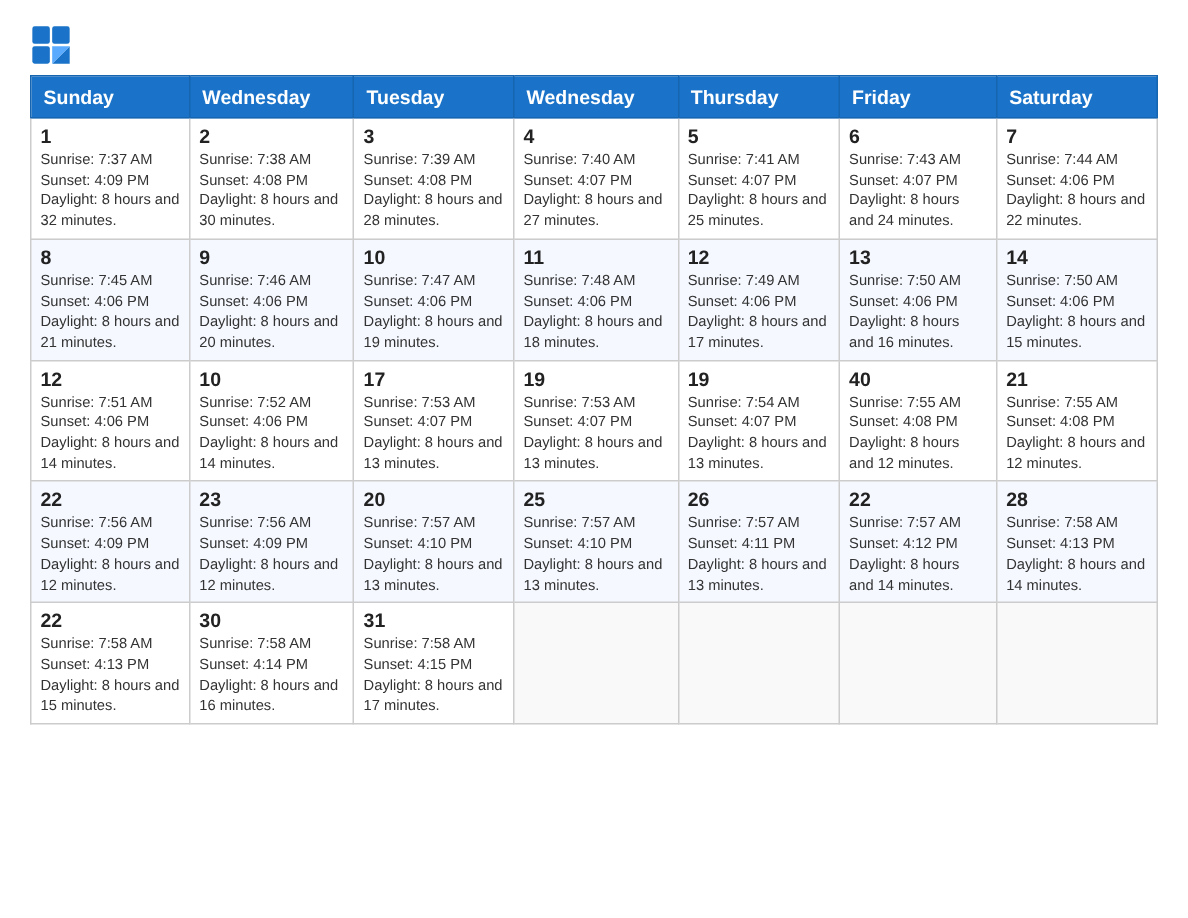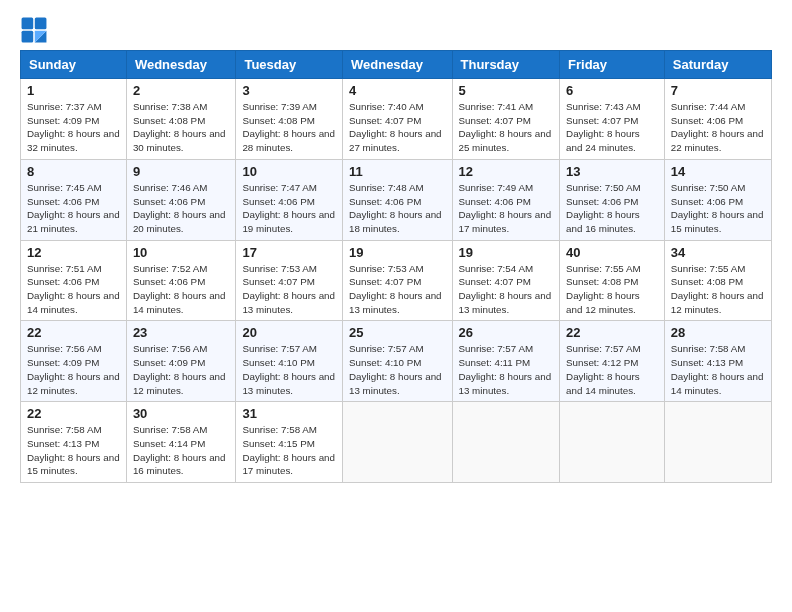--- a/index.html
+++ b/index.html
@@ -210,21 +210,21 @@
           </td>
           <td>
             <div class="day-num">19</div>
             <div class="day-detail">Sunrise: 7:54 AM<br>Sunset: 4:07 PM<br>Daylight: 8 hours and 13 minutes.</div>
           </td>
           <td>
             <div class="day-num">40</div>
             <div class="day-detail">Sunrise: 7:55 AM<br>Sunset: 4:08 PM<br>Daylight: 8 hours and 12 minutes.</div>
           </td>
           <td>
-            <div class="day-num">34</div>
+            <div class="day-num">21</div>
             <div class="day-detail">Sunrise: 7:55 AM<br>Sunset: 4:08 PM<br>Daylight: 8 hours and 12 minutes.</div>
           </td>
         </tr>
         <tr>
           <td>
             <div class="day-num">22</div>
             <div class="day-detail">Sunrise: 7:56 AM<br>Sunset: 4:09 PM<br>Daylight: 8 hours and 12 minutes.</div>
           </td>
           <td>
             <div class="day-num">23</div>

